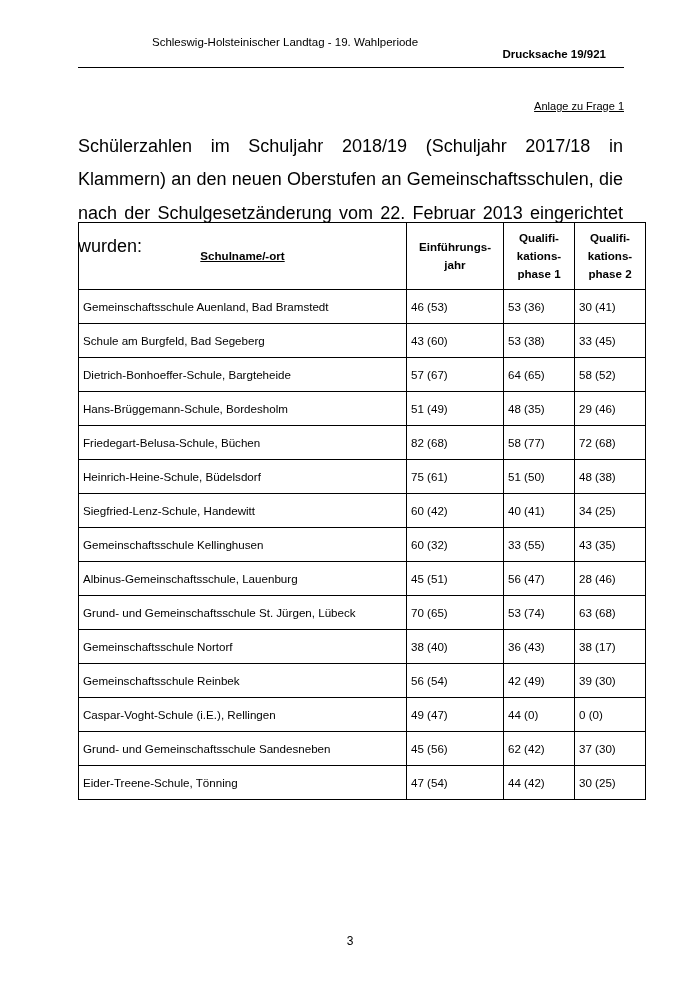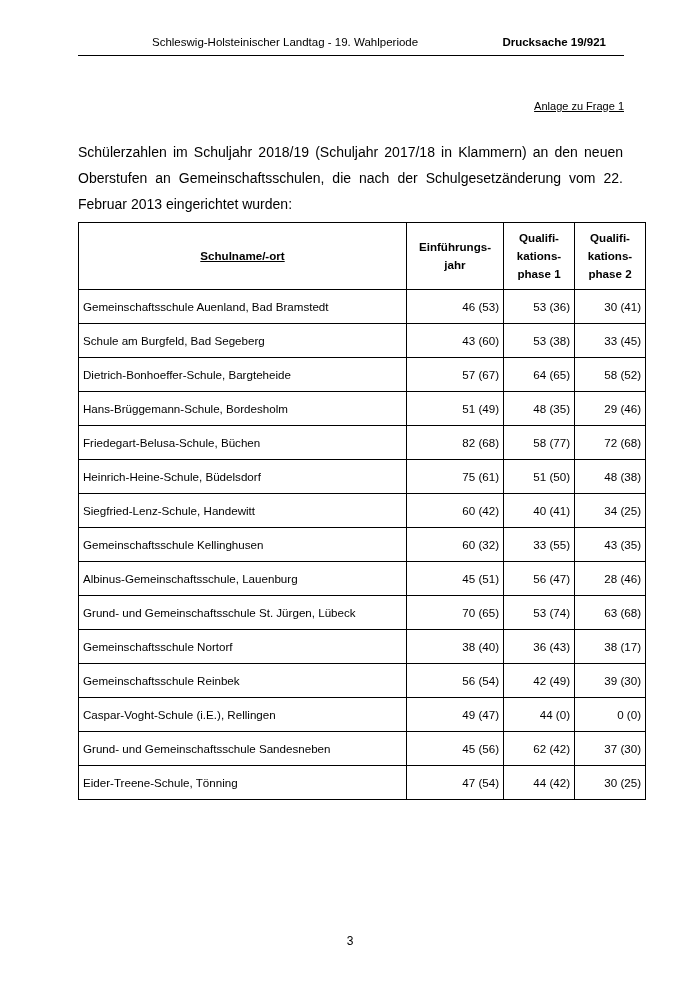--- a/index.html
+++ b/index.html
@@ -24,23 +24,24 @@
   
   .doc-header {
     position: absolute;
     left: 78px;
     top: 36px;
     width: 546px;
   }
   .header-row {
     display: flex;
     justify-content: flex-start;
-    align-items: flex-end;
+    align-items: flex-start;
     font-size: 11.5px;
     padding-bottom: 7px;
+    flex-direction: column;
   }
   .header-left {
     margin-left: 74px;
   }
   .header-right {
     margin-left: auto;
     font-weight: bold;
     margin-right: 18px;
   }
   .header-rule {
@@ -56,24 +57,23 @@
     font-size: 11px;
     text-decoration: underline;
   }
 
   
   .intro {
     position: absolute;
     left: 78px;
     top: 130px;
     width: 545px;
-    font-size: 14px;
+    font-size: 18px;
     line-height: 1.85;
     text-align: justify;
-    margin-top: 10px;
   }
 
   
   .table-wrap {
     position: absolute;
     left: 78px;
     top: 222px;
     width: 567px;
   }
   table.data {
@@ -102,21 +102,21 @@
   table.data td {
     height: 34px;
     padding: 4px 4px;
     box-sizing: border-box;
   }
   td.name {
     text-align: left;
     padding-left: 10px;
   }
   td.num {
-    text-align: right;
+    text-align: left;
   }
   col.c1 { width: 328px; }
   col.c2 { width: 97px; }
   col.c3 { width: 71px; }
   col.c4 { width: 71px; }
 
   .page-number {
     position: absolute;
     top: 934px;
     left: 0;

